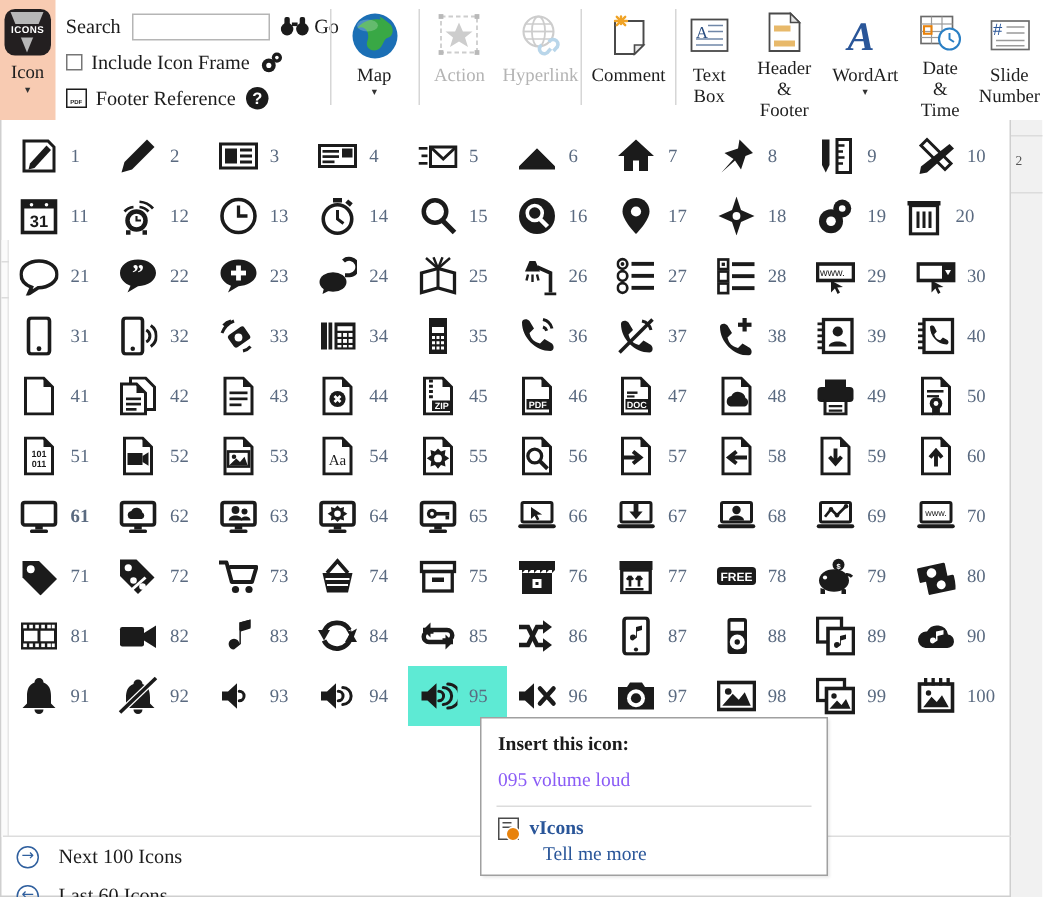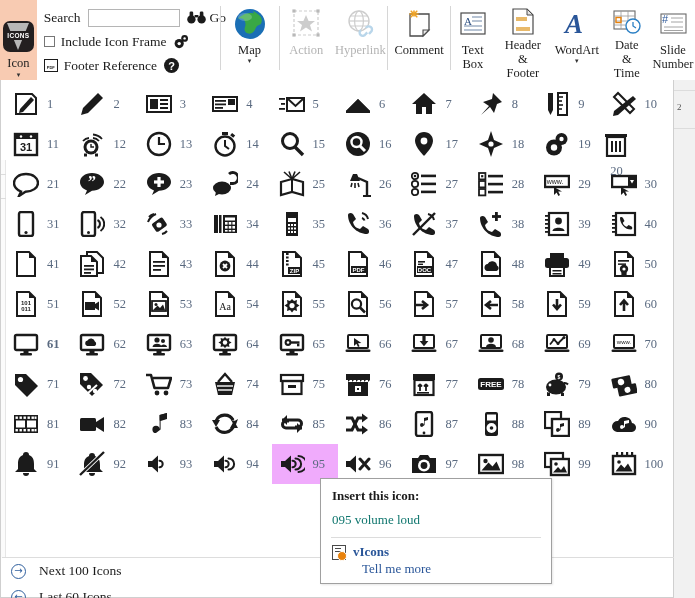--- a/index.html
+++ b/index.html
@@ -30,21 +30,21 @@
     margin: 6px 0 10px 0;
     align-self: stretch;
   }
 
   
   .icon-bigbtn {
     width: 48px; height: 80px;
     background: #f8cbb2;
     display: flex; flex-direction: column;
     align-items: center; justify-content: flex-start;
-    padding-top: 21px;
+    padding-top: 6px;
     cursor: pointer;
   }
   .icons-logo {
     width: 31px; height: 31px;
     border-radius: 7px;
     background: #231f20;
     position: relative;
     display: flex; align-items: center; justify-content: center;
     overflow: hidden;
   }
@@ -193,21 +193,21 @@
     left: 5px; top: 4px;
     width: 664px; height: 400px;
   }
   .cell {
     position: absolute;
     width: 66px; height: 40px;
     display: flex;
     align-items: center;
     justify-content: flex-start;
   }
-  .cell.sel { background: #f0abfc; }
+  .cell.sel { background: #5eead4; }
   .cell .gl {
     width: 40px; height: 36px;
     display: flex; align-items: center; justify-content: center;
     flex: 0 0 40px;
   }
   .cell .num {
     font-size: 12.5px;
     color: #5a6a80;
     font-family: "Liberation Serif", serif;
     margin-left: 1px;
@@ -255,21 +255,21 @@
     z-index: 40;
   }
   .tt-title {
     font-size: 13px;
     font-weight: bold;
     color: #1b1b1b;
     padding: 9px 0 0 11px;
   }
   .tt-desc {
     font-size: 13px;
-    color: #0f766e;
+    color: #8b5cf6;
     padding: 8px 0 0 11px;
   }
   .tt-sep {
     margin: 9px 10px 0 10px;
     height: 1px; background: #dcdcdc;
   }
   .tt-link-row {
     display: flex; align-items: flex-start;
     padding: 5px 0 0 11px;
   }
@@ -719,21 +719,21 @@
           <span class="gl">
             <svg width="26" height="26" viewBox="0 0 26 26" fill="#1b1b1b">
               <circle cx="17.5" cy="8" r="6" fill="#1b1b1b"></circle>
               <circle cx="17.5" cy="8" r="2.2" fill="#fff"></circle>
               <circle cx="10" cy="16.5" r="8" fill="#1b1b1b"></circle>
               <circle cx="10" cy="16.5" r="3.2" fill="#fff"></circle>
             </svg>
           </span>
           <span class="num">19</span>
         </div>
-        <div class="cell" style="left: 577px; top: 40px; flex-direction: column;">
+        <div class="cell" style="left: 590px; top: 40px;">
           <span class="gl">
             <svg width="26" height="26" viewBox="0 0 26 26" fill="#1b1b1b">
               <rect x="4" y="6" width="18" height="19" fill="none" stroke="#1b1b1b" stroke-width="2.2"></rect>
               <rect x="2" y="3" width="22" height="3" fill="#1b1b1b"></rect>
               <g stroke="#1b1b1b" stroke-width="2">
                 <line x1="9" y1="10" x2="9" y2="21"></line>
                 <line x1="13" y1="10" x2="13" y2="21"></line>
                 <line x1="17" y1="10" x2="17" y2="21"></line>
               </g>
             </svg>

